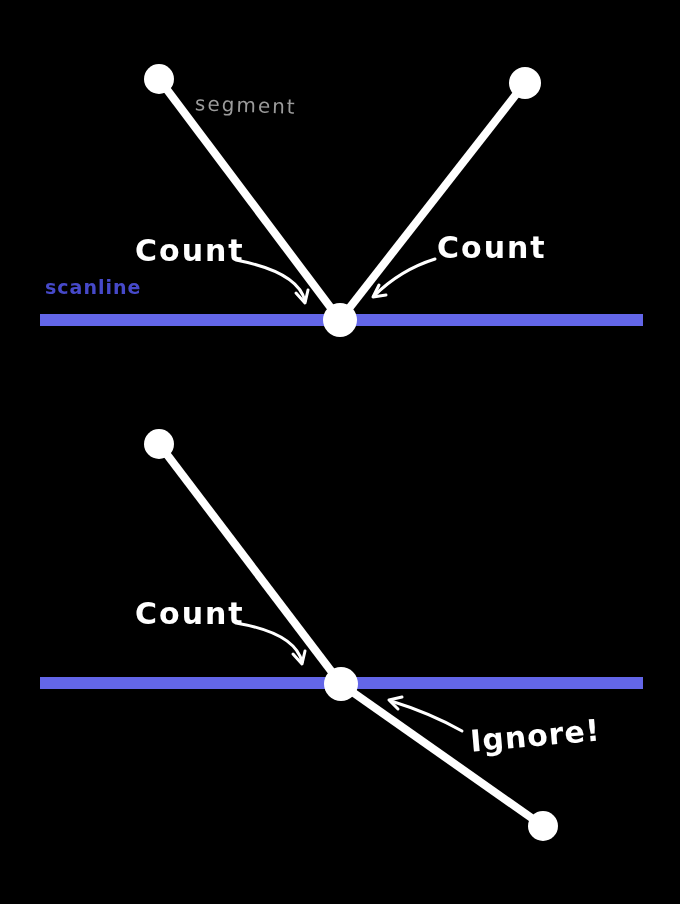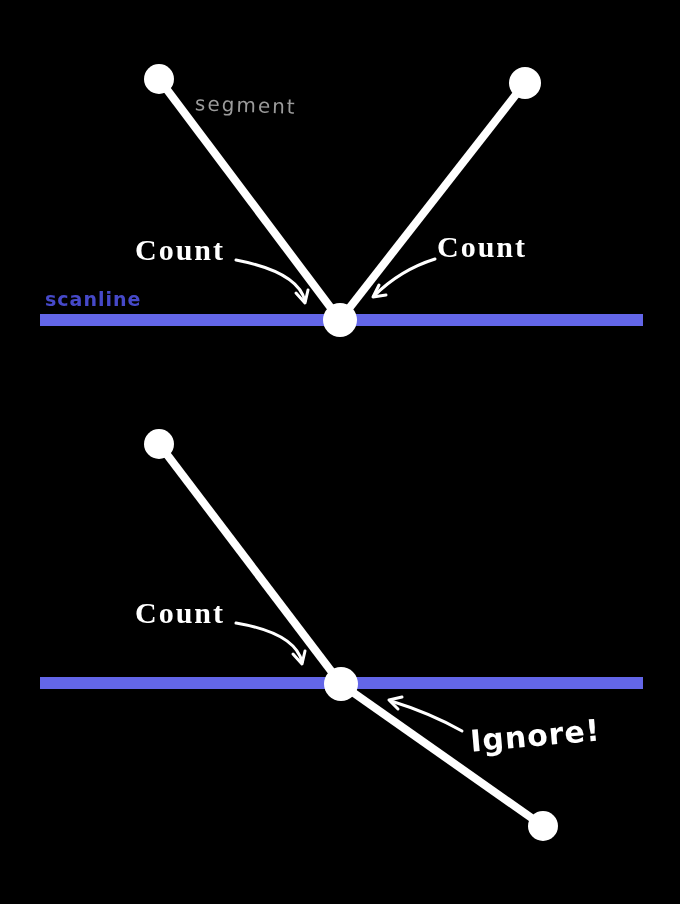--- a/index.html
+++ b/index.html
@@ -23,21 +23,20 @@
   .label {
     position: absolute;
     white-space: nowrap;
     user-select: none;
   }
   .count-label {
     color: #ffffff;
     font-size: 30px;
     font-weight: 600;
     letter-spacing: 2px;
-    font-family: Liberation Serif, serif;
   }
   .segment-label {
     color: #9b9b9b;
     font-size: 20px;
     font-weight: 500;
     letter-spacing: 2px;
     transform: rotate(2deg);
   }
   .scanline-label {
     color: #4649c9;
@@ -89,19 +88,19 @@
     <path d="M462 731 Q430 713 391 701" fill="none" stroke-width="3" stroke-linecap="round" stroke="#ffffff"></path>
     <polyline points="402,697 389,700 398,709" fill="none" stroke-width="3" stroke-linecap="round" stroke-linejoin="round" stroke="#ffffff"></polyline>
   </svg>
 
   <div class="label segment-label" style="left:195px; top:93px;">segment</div>
 
   <div class="label count-label" style="left:135px; top:233px;">Count</div>
 
   <div class="label count-label" style="left:437px; top:230px;">Count</div>
 
-  <div class="label scanline-label" style="left:45px; top:288px;">scanline</div>
+  <div class="label scanline-label" style="left:45px; top:276px;">scanline</div>
 
   <div class="label count-label" style="left:135px; top:596px;">Count</div>
 
   <div class="label ignore-label" style="left:470px; top:718px;">Ignore!</div>
 
 </div>
 
 </body></html>

